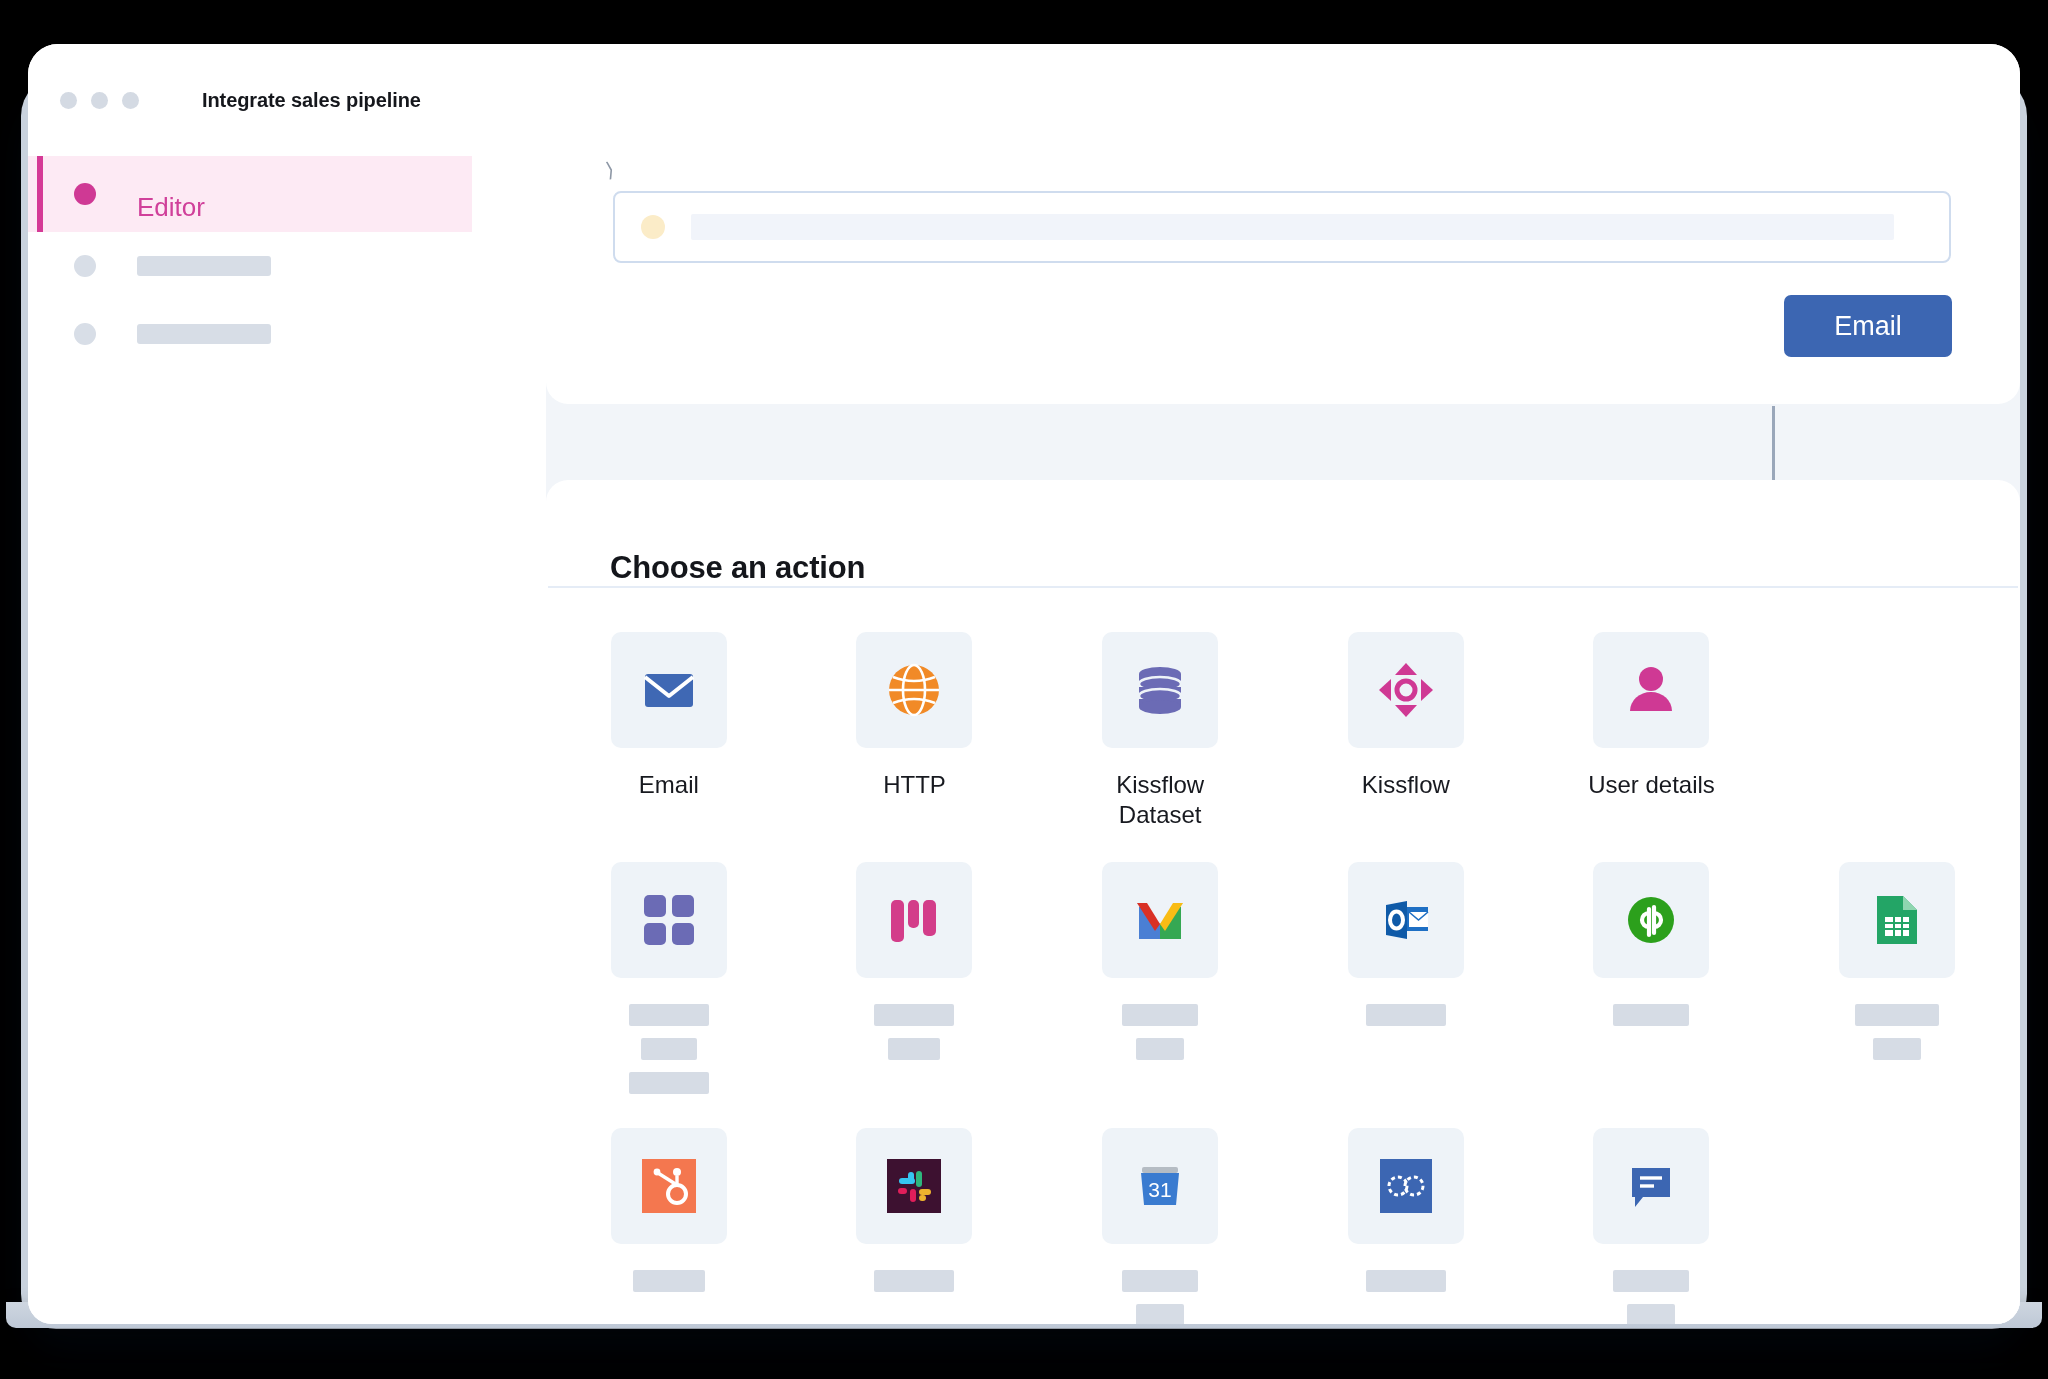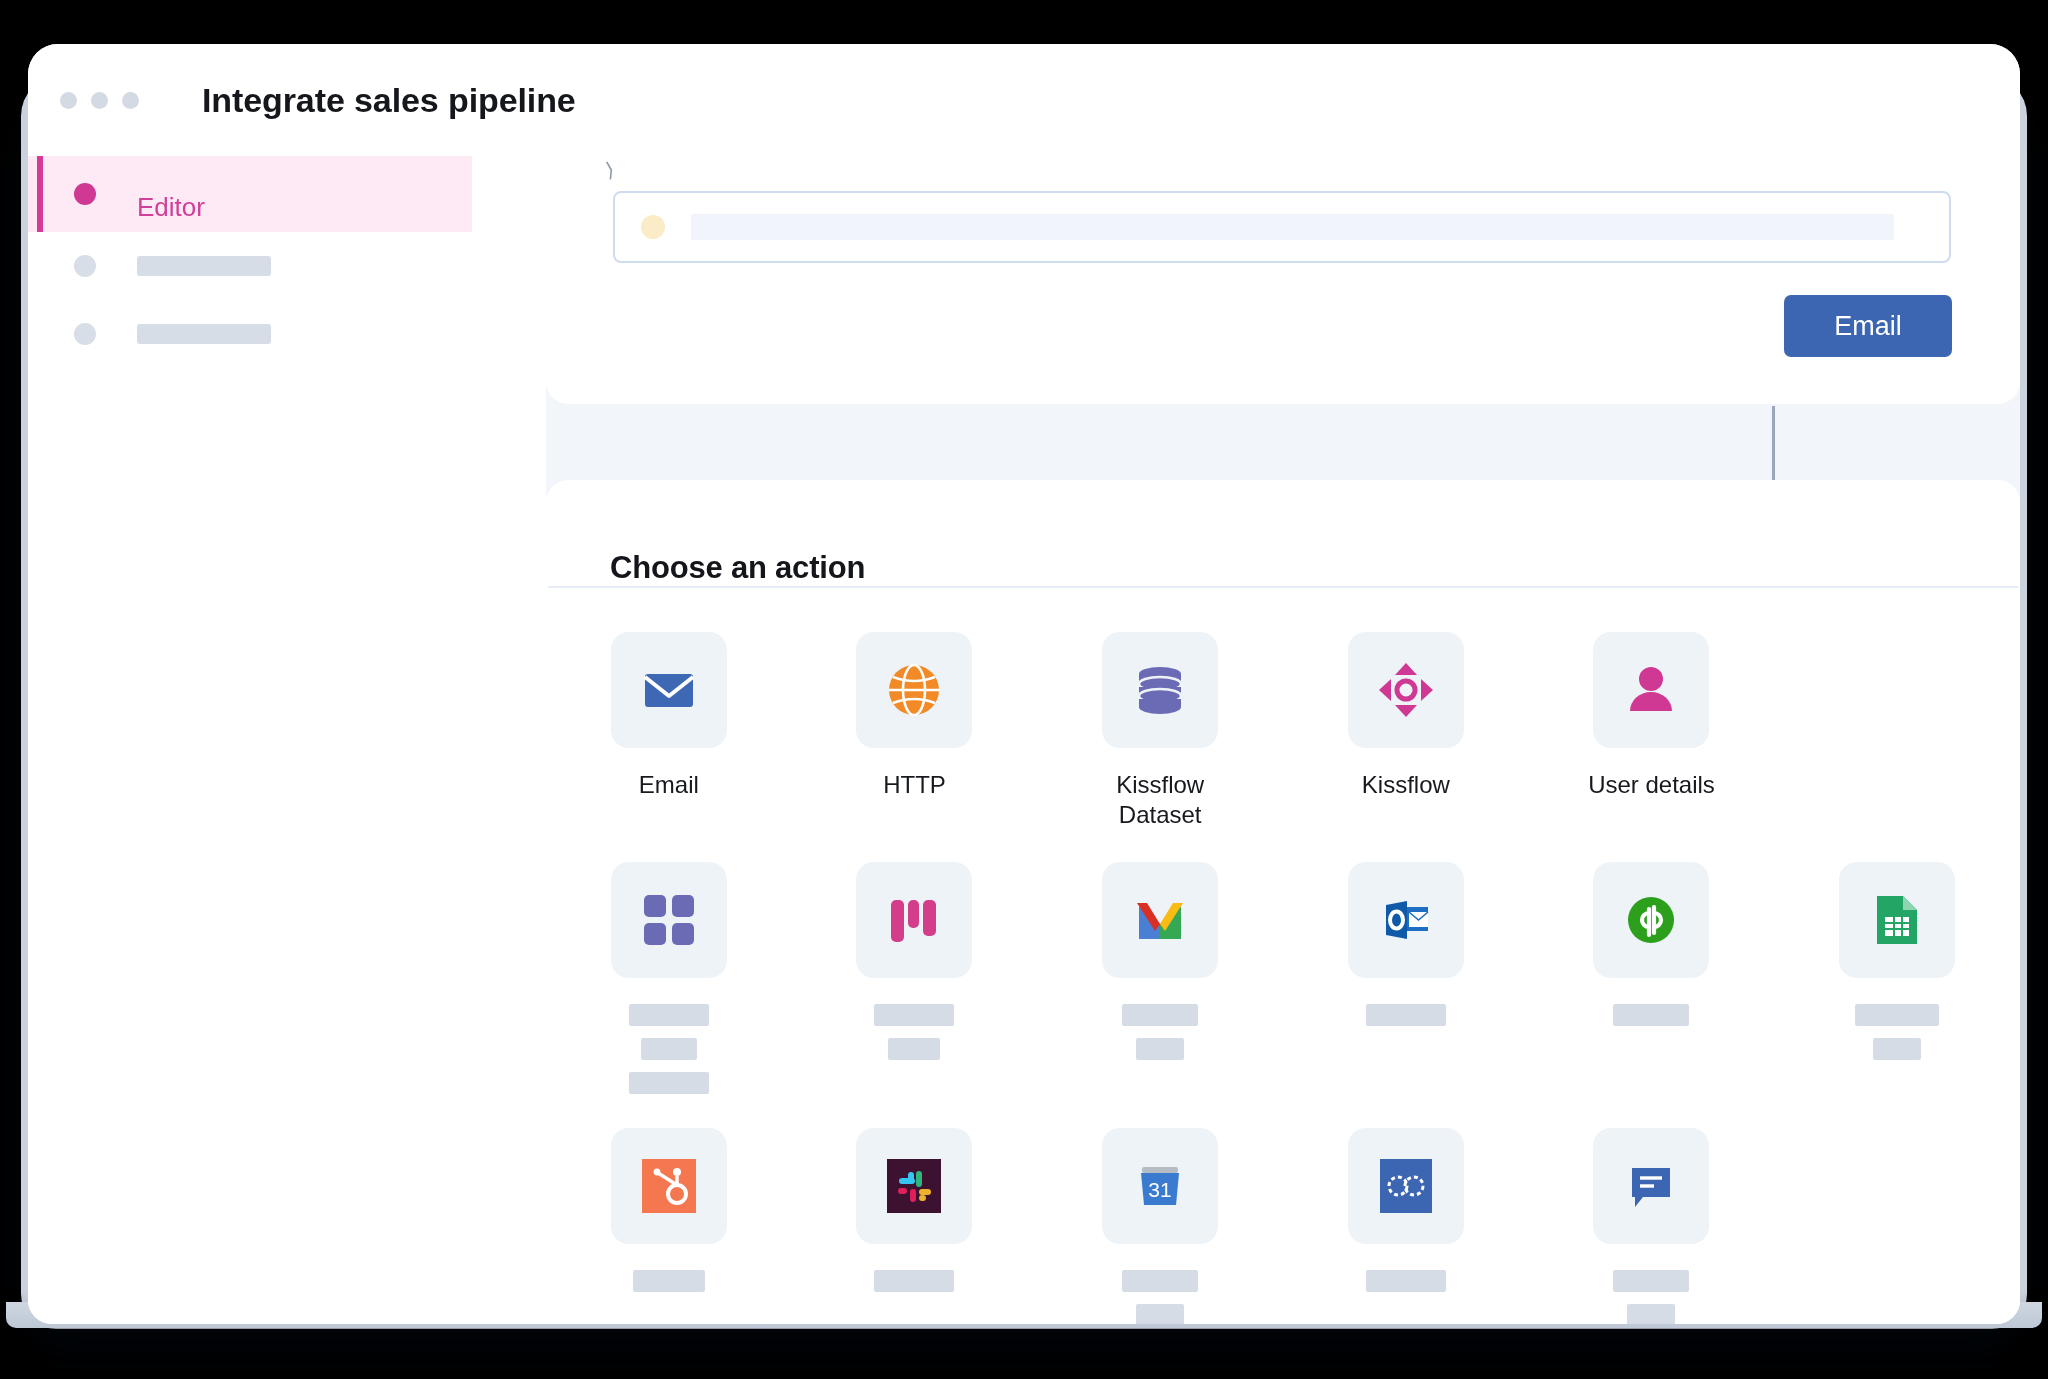--- a/index.html
+++ b/index.html
@@ -51,21 +51,21 @@
   .titlebar {
     position: absolute; left: 0; top: 0;
     width: 100%; height: 112px;
     display: flex; align-items: center;
     background: #ffffff;
   }
   .dots { display: flex; gap: 14px; margin-left: 32px; }
   .dot { width: 17px; height: 17px; border-radius: 50%; background: #d4dae3; }
   .app-title {
     margin-left: 63px;
-    font-size: 34px; font-weight: 700; color: #15171c;
+    font-size: 20px; font-weight: 700; color: #15171c;
     letter-spacing: -.1px;
   }
 
   
   .sidebar {
     position: absolute; left: 0; top: 112px;
     width: 480px; height: 1168px;
     background: #ffffff;
   }
   .nav-item {
@@ -183,21 +183,21 @@
     justify-items: center;
   }
   .tile {
     width: 200px;
     display: flex; flex-direction: column; align-items: center;
     cursor: pointer;
   }
   .tile-icon {
     width: 116px; height: 116px;
     background: #eef3f8;
-    border-radius: 18px;
+    border-radius: 10px;
     display: flex; align-items: center; justify-content: center;
   }
   .tile-label {
     margin-top: 22px;
     font-size: 24px; color: #17191f; text-align: center; line-height: 1.24;
     max-width: 160px;
   }
   .ghost-lines { margin-top: 26px; display: flex; flex-direction: column; align-items: center; gap: 12px; }
   .gl { height: 22px; background: #d6dce5; border-radius: 2px; }
 

